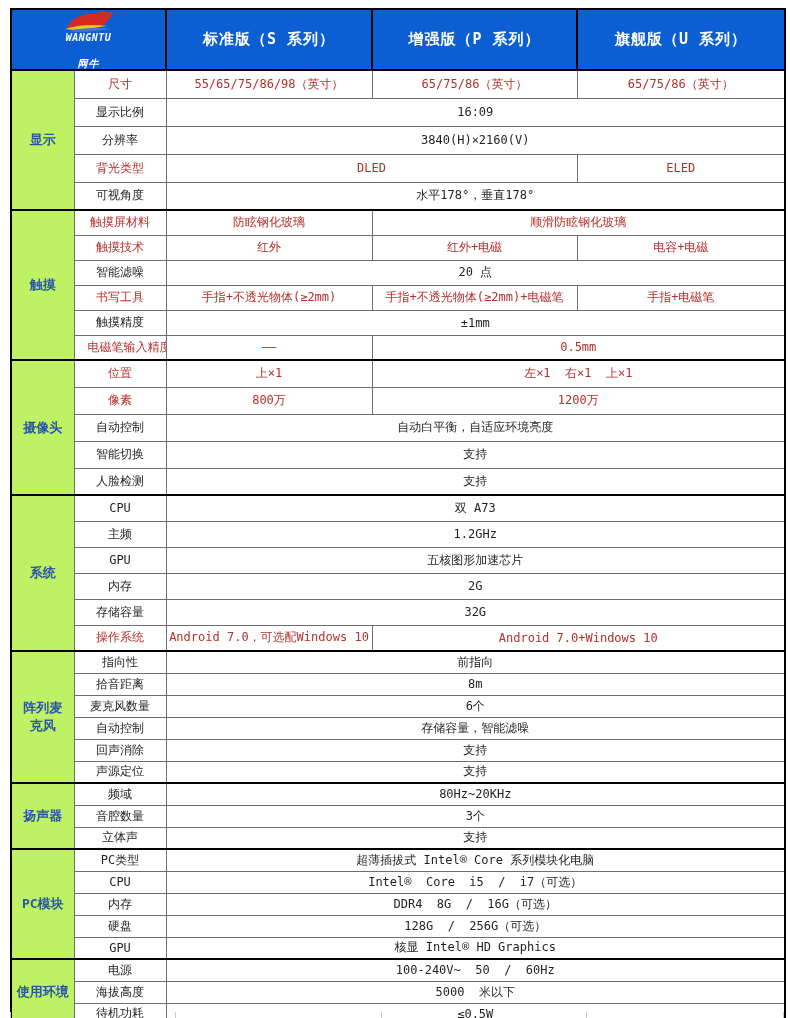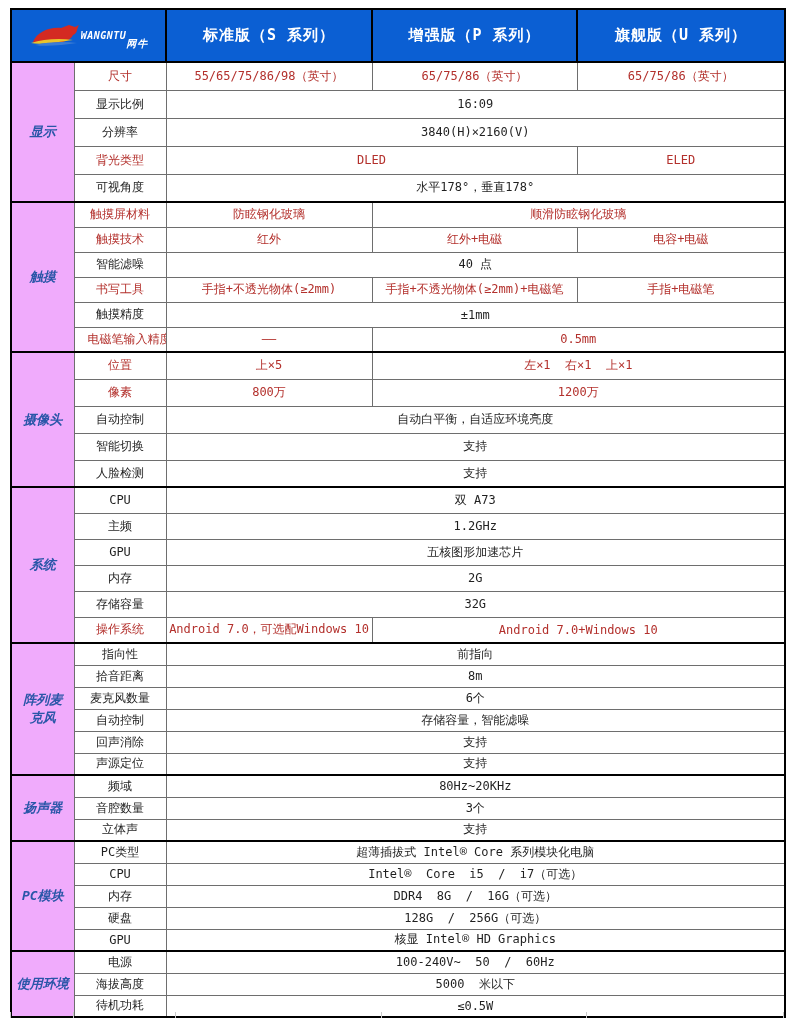--- a/index.html
+++ b/index.html
@@ -23,37 +23,36 @@
     border:2px solid var(--thick);
   }
   
   thead th{
     background:var(--header-bg);color:var(--header-text);
     font-weight:bold;font-size:15px;height:49px;
     border:2px solid var(--thick);
     text-align:center;vertical-align:middle;letter-spacing:1px;
   }
   .logo-cell{padding:0;}
-  .logo-wrap{display:flex;align-items:center;justify-content:center;line-height:1;}
+  .logo-wrap{display:flex;flex-direction:column;align-items:center;justify-content:center;line-height:1;}
   .bull-svg{display:block;margin-bottom:1px;}
   .brand-en{font-style:italic;font-size:10px;font-weight:bold;letter-spacing:0.5px;}
   .brand-cn{font-style:italic;font-size:10px;font-weight:bold;margin-top:16px;}
   
   tbody th,tbody td{
     border:1px solid var(--thin);
     text-align:center;vertical-align:middle;
     font-size:12px;color:var(--ink);
     overflow:hidden;
   }
   tbody{border-top:2px solid var(--thick);}
   .group-cell{
     color:var(--blue);font-weight:bold;font-size:13px;
     white-space:pre-line;line-height:1.35;
-    background:#f0abfc;
-    font-style:italic;
+    background:#bef264;
   }
   .label-cell{font-size:12px;white-space:nowrap;padding:0 13px;}
   .value-cell{white-space:pre;font-size:12px;}
   .red{color:var(--red);}
   
   tbody:nth-of-type(1) tr{height:28px;}
   tbody:nth-of-type(2) tr{height:25px;}
   tbody:nth-of-type(3) tr{height:27px;}
   tbody:nth-of-type(4) tr{height:26px;}
   tbody:nth-of-type(5) tr{height:22px;}
@@ -129,21 +128,21 @@
           <td class="value-cell red" colspan="2">顺滑防眩钢化玻璃</td>
         </tr>
         <tr class="">
           <td class="label-cell red">触摸技术</td>
           <td class="value-cell red" colspan="1">红外</td>
           <td class="value-cell red" colspan="1">红外+电磁</td>
           <td class="value-cell red" colspan="1">电容+电磁</td>
         </tr>
         <tr class="">
           <td class="label-cell">智能滤噪</td>
-          <td class="value-cell" colspan="3">40 点</td>
+          <td class="value-cell" colspan="3">20 点</td>
         </tr>
         <tr class="">
           <td class="label-cell red">书写工具</td>
           <td class="value-cell red" colspan="1">手指+不透光物体(≥2mm)</td>
           <td class="value-cell red" colspan="1">手指+不透光物体(≥2mm)+电磁笔</td>
           <td class="value-cell red" colspan="1">手指+电磁笔</td>
         </tr>
         <tr class="">
           <td class="label-cell">触摸精度</td>
           <td class="value-cell" colspan="3">±1mm</td>
@@ -151,21 +150,21 @@
         <tr class="">
           <td class="label-cell red">电磁笔输入精度</td>
           <td class="value-cell red" colspan="1">——</td>
           <td class="value-cell red" colspan="2">0.5mm</td>
         </tr>
       </tbody>
       <tbody>
         <tr class="">
           <th class="group-cell" rowspan="5">摄像头</th>
           <td class="label-cell red">位置</td>
-          <td class="value-cell red" colspan="1">上×5</td>
+          <td class="value-cell red" colspan="1">上×1</td>
           <td class="value-cell red" colspan="2">左×1  右×1  上×1</td>
         </tr>
         <tr class="">
           <td class="label-cell red">像素</td>
           <td class="value-cell red" colspan="1">800万</td>
           <td class="value-cell red" colspan="2">1200万</td>
         </tr>
         <tr class="">
           <td class="label-cell">自动控制</td>
           <td class="value-cell" colspan="3">自动白平衡，自适应环境亮度</td>

